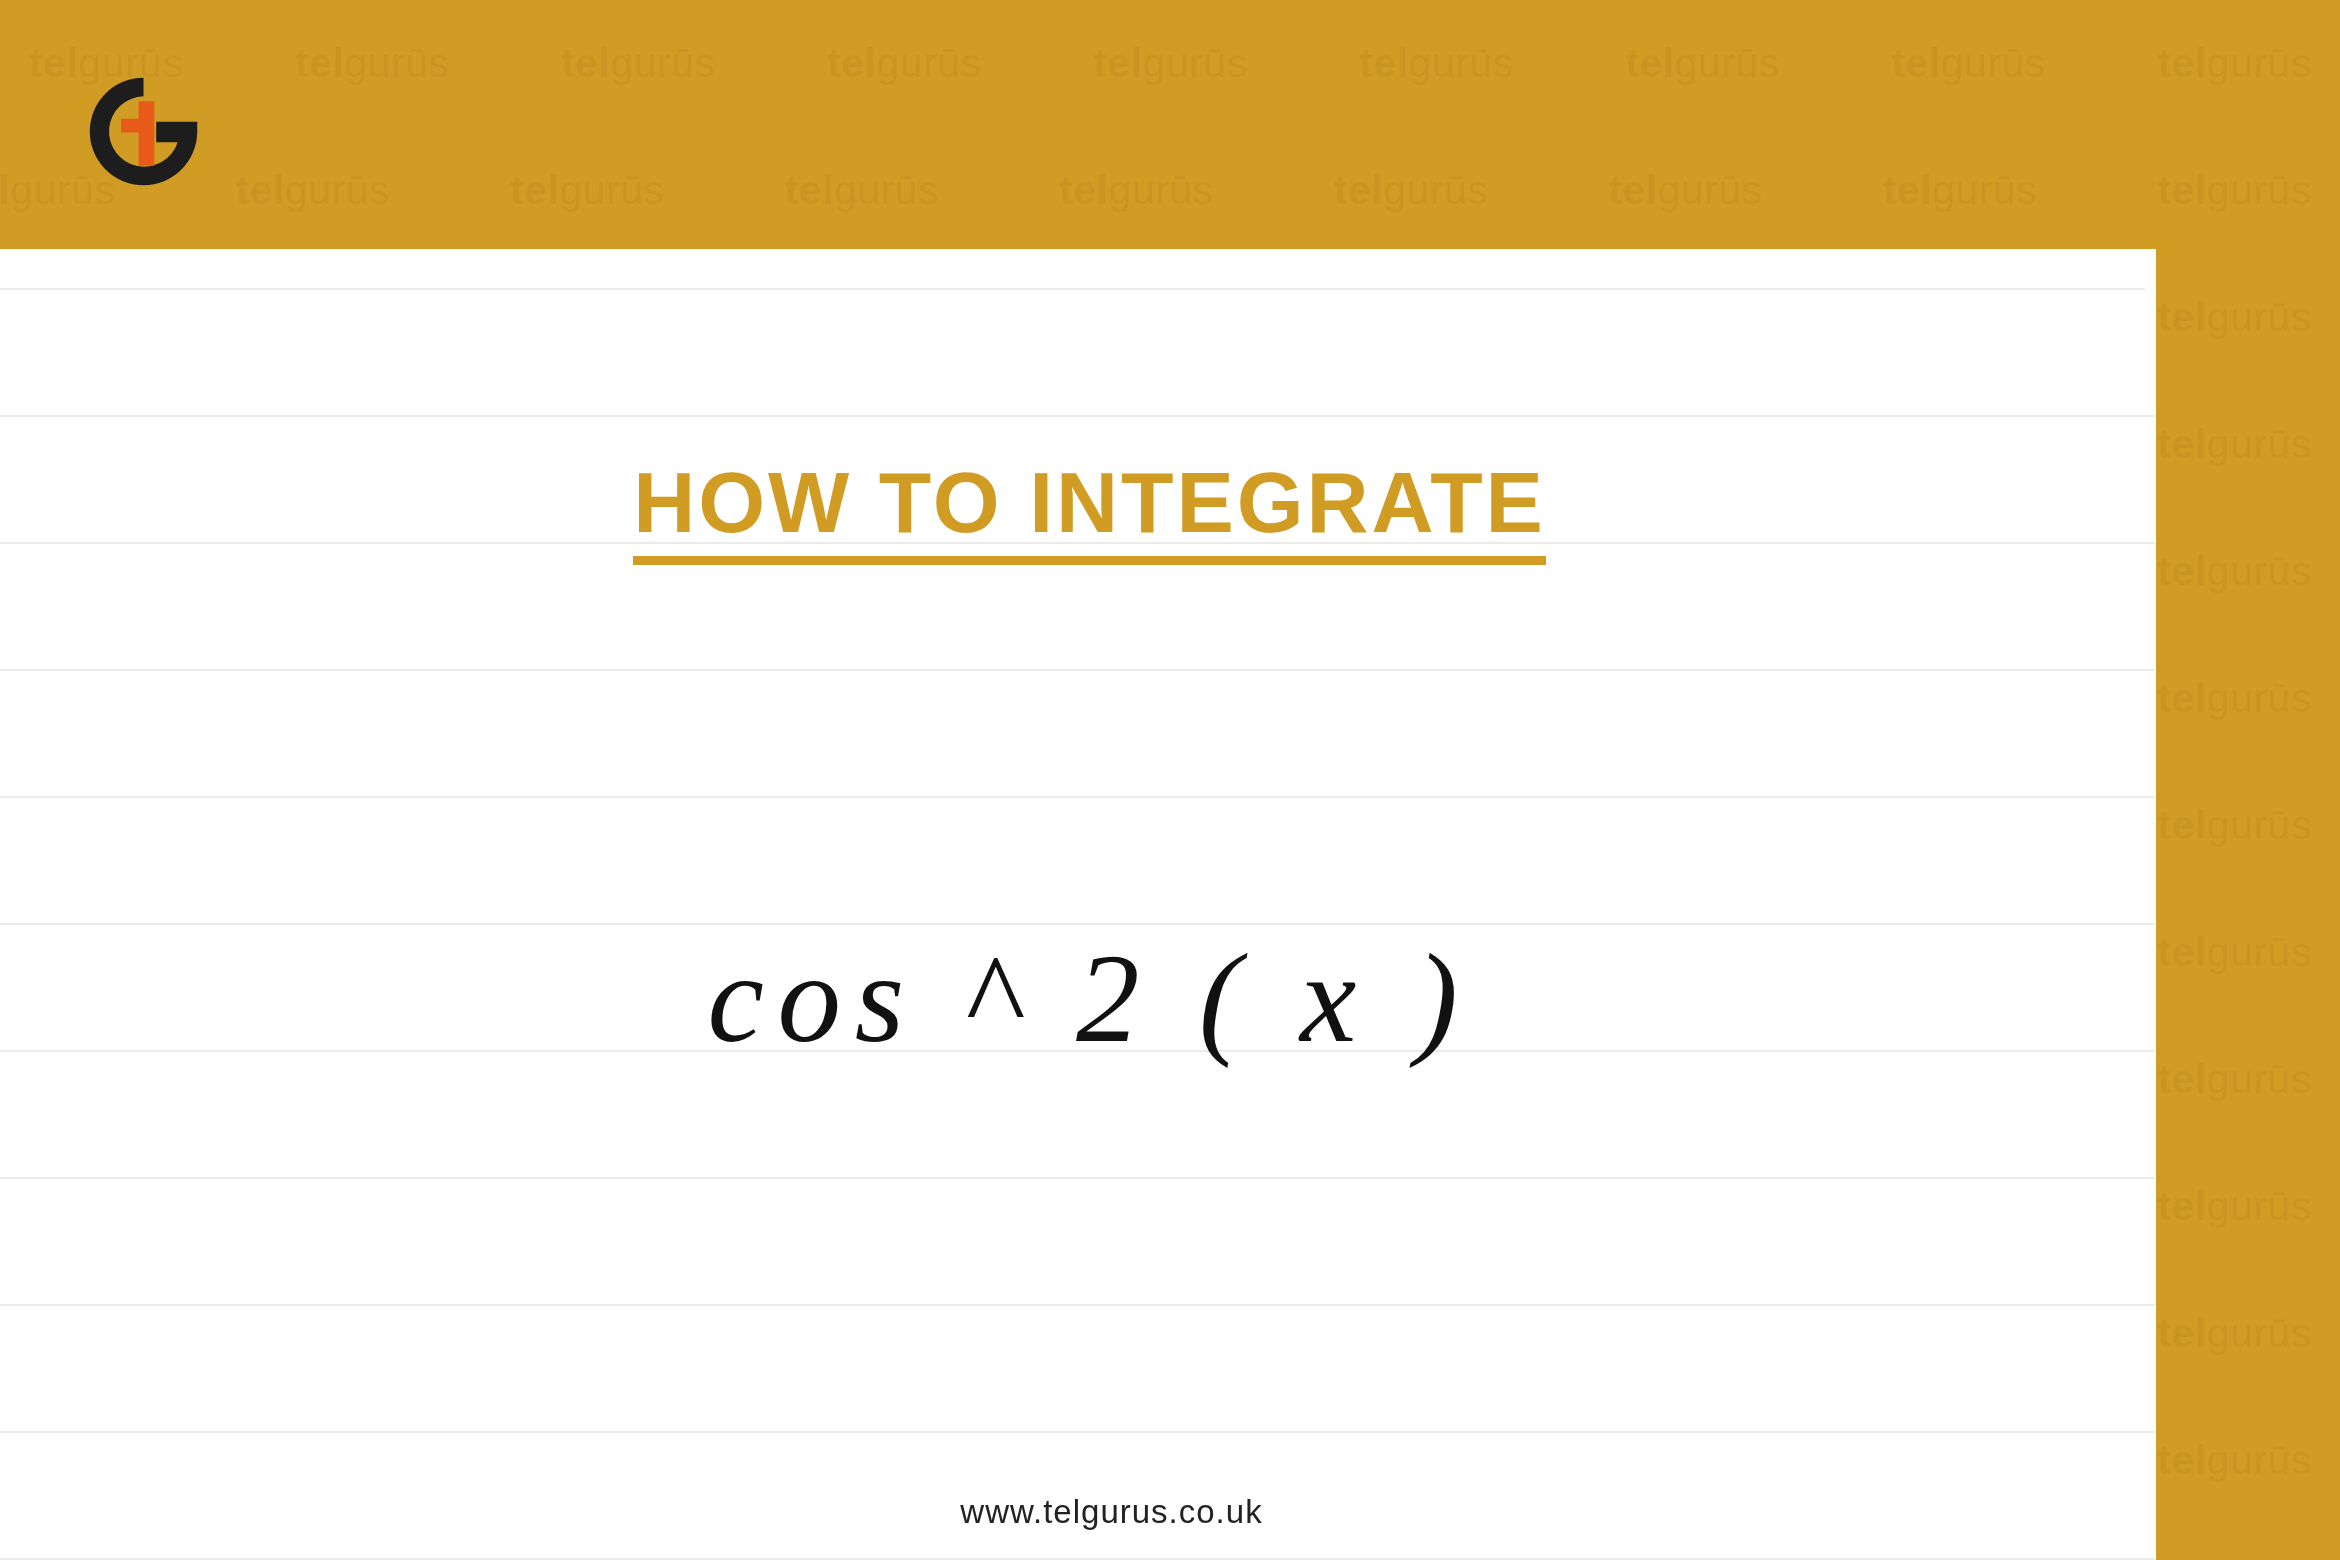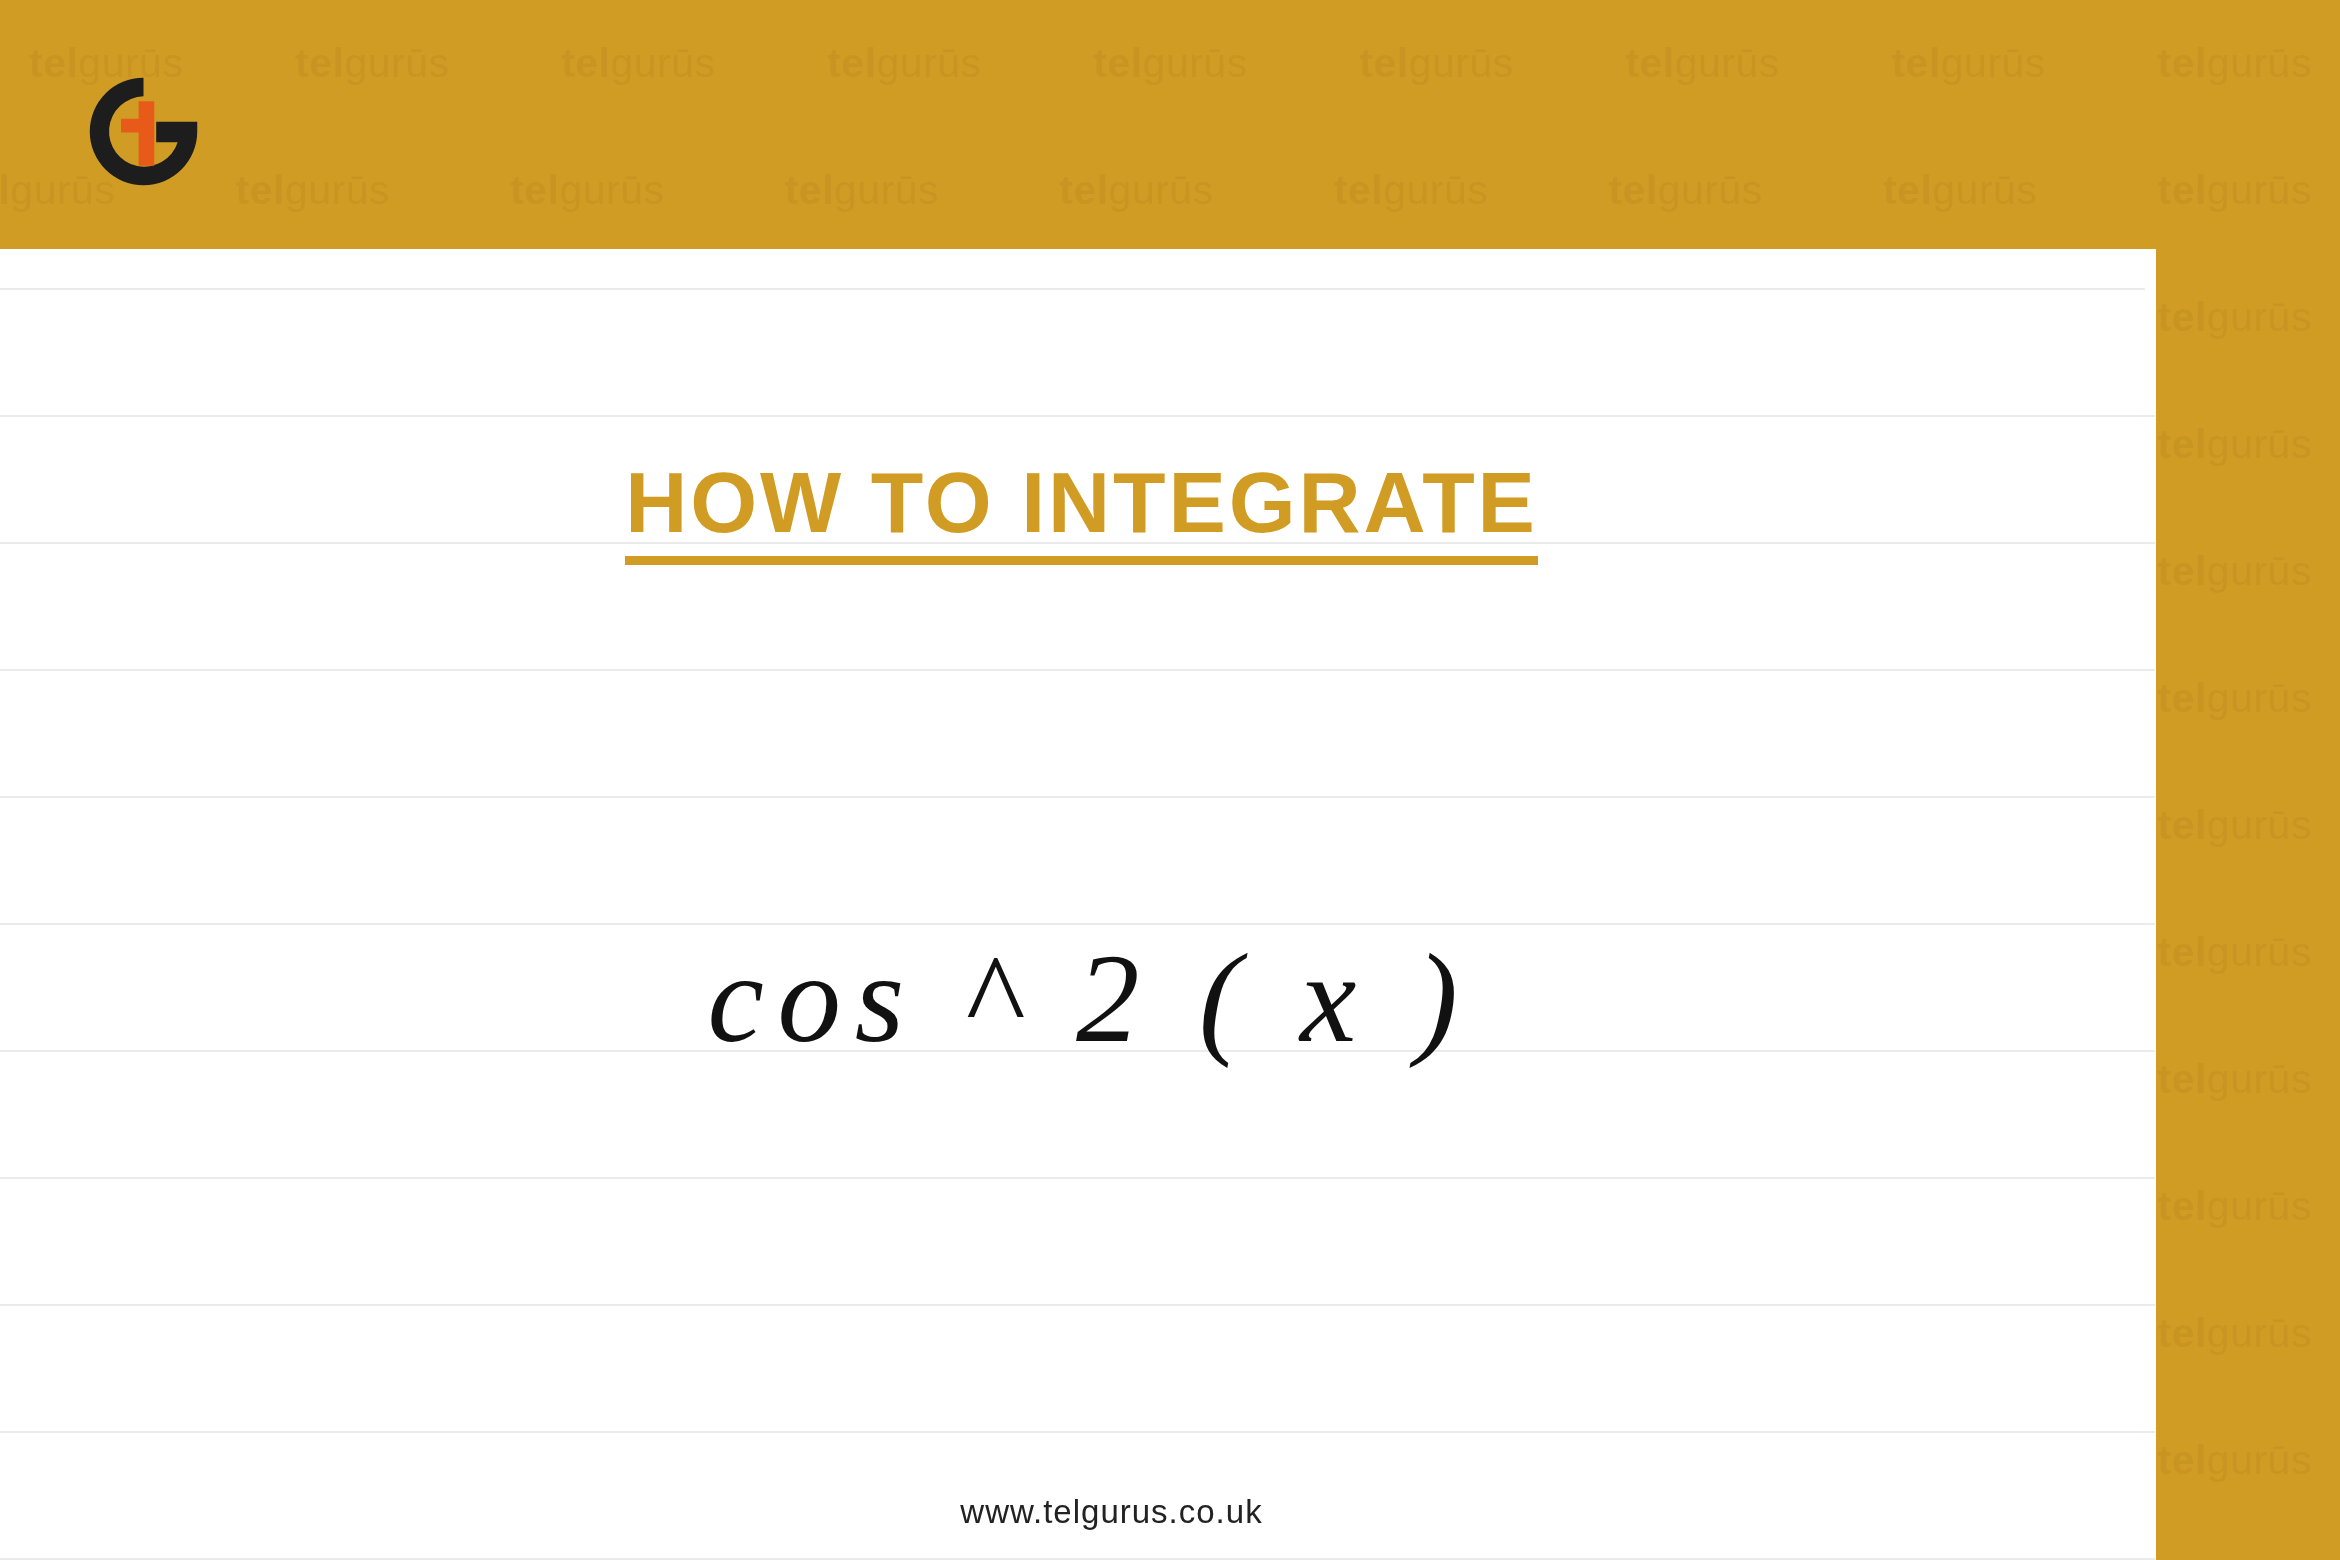--- a/index.html
+++ b/index.html
@@ -90,21 +90,21 @@
     top: 68px;
     left: 80px;
     width: 127px;
     height: 127px;
   }
 
   
   .title {
     position: absolute;
     top: 453px;
-    left: 4px;
+    left: 12px;
     width: 2155px;
     text-align: center;
     font-size: 86px;
     font-weight: 800;
     letter-spacing: 2.9px;
     color: #d19c24;
   }
   .title span {
     border-bottom: 9.8px solid #d19c24;
     padding-bottom: 5.9px;

